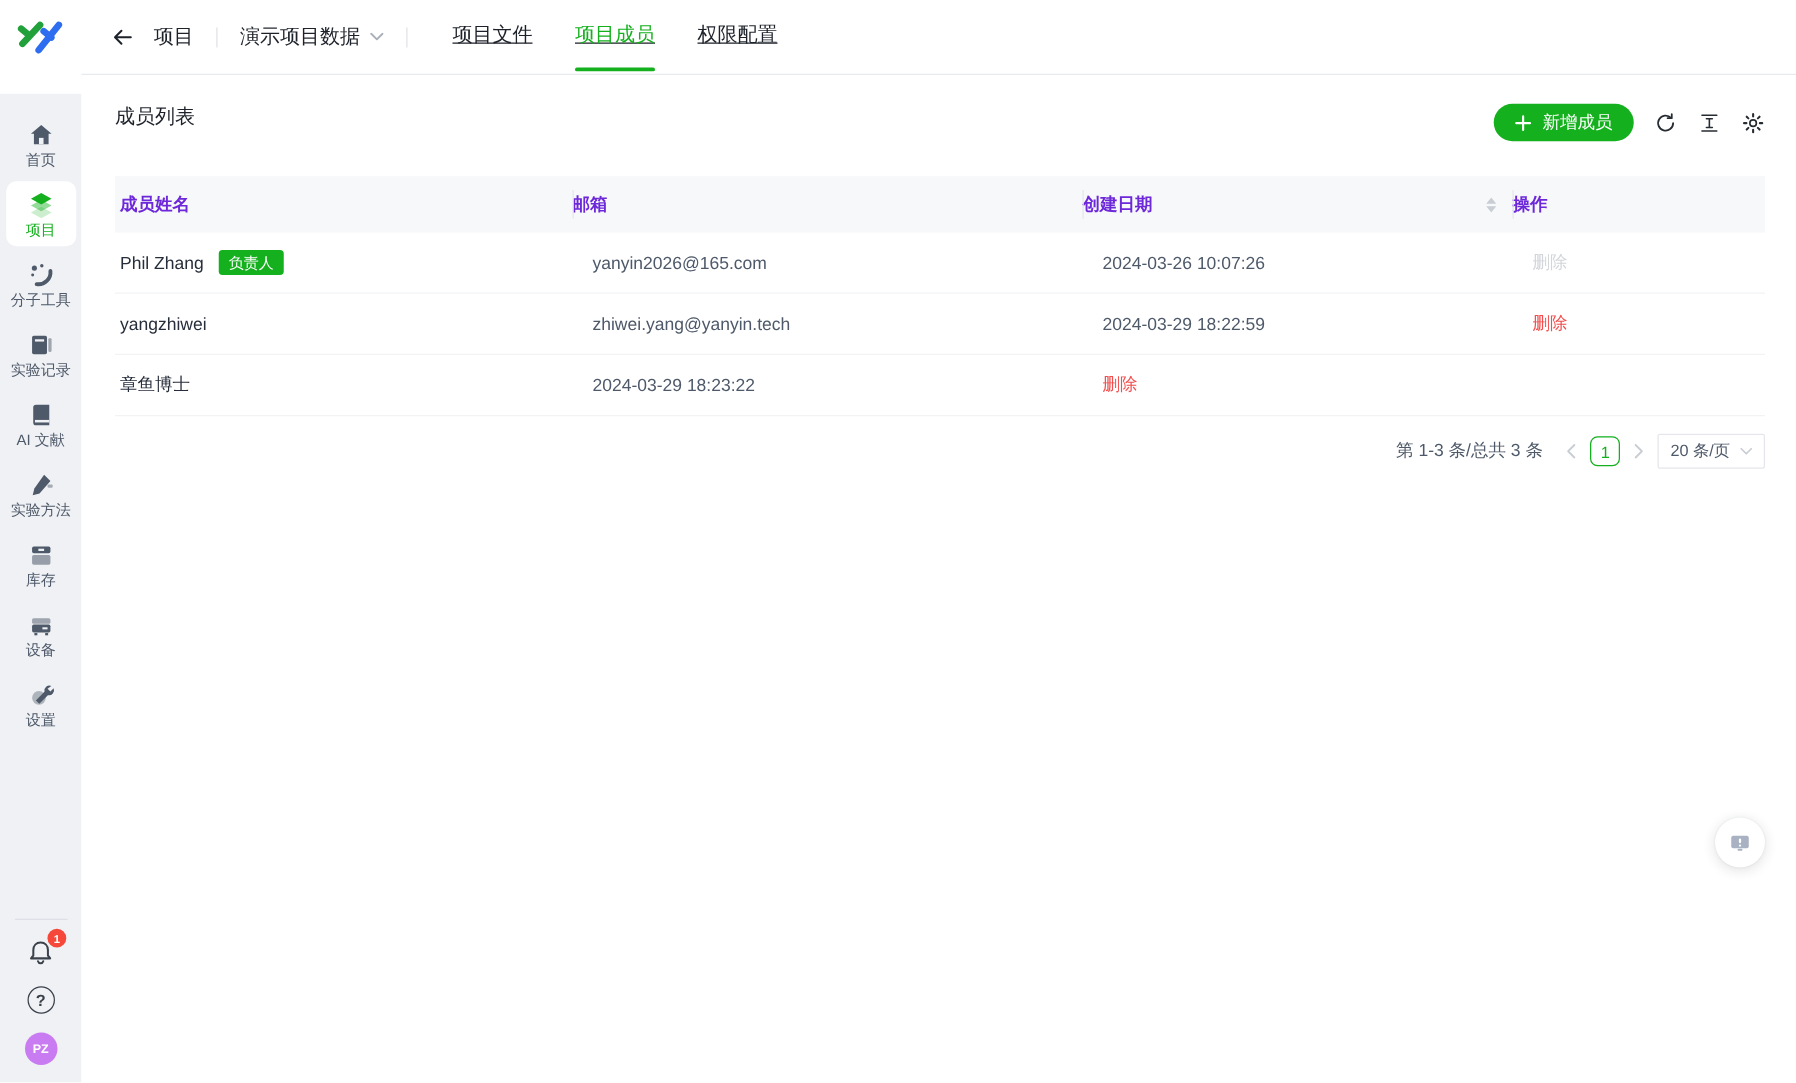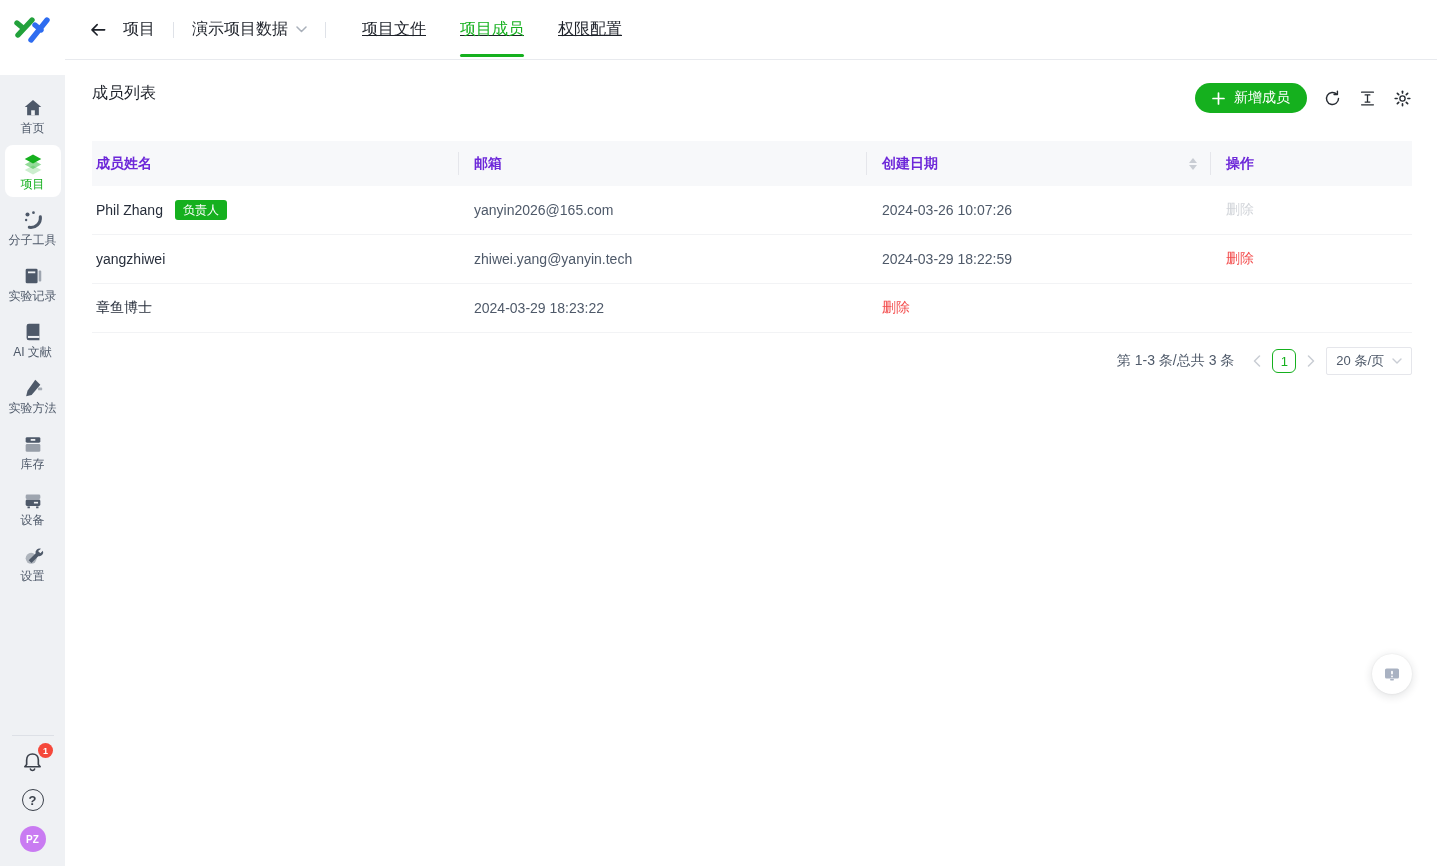--- a/index.html
+++ b/index.html
@@ -52,21 +52,21 @@
   .page-title { font-size:16px; font-weight:500; color:#1d2129; }
   .title-actions { display:flex; align-items:center; gap:16px; }
   .add-btn { height:30px; padding:0 17px; border:none; border-radius:15px; background:#15b01e; color:#fff;
              font-size:14px; font-family:inherit; display:inline-flex; align-items:center; gap:9px; cursor:pointer; }
   .icon-btn { background:none; border:none; padding:0; cursor:pointer; color:#272c33; display:flex; }
 
   
   .table { margin-top:26px; }
   .tgrid { display:grid; grid-template-columns:366px 408px 344px 1fr; align-items:center; }
   .thead { height:45px; background:#f7f8fa; font-size:14px; font-weight:bold; color:#6d28d9; }
-  .th { position:relative; height:100%; display:flex; align-items:center; padding-left:16px; }
+  .th { position:relative; height:100%; display:flex; align-items:center; }
   .th:first-child { padding-left:4px; }
   .th + .th::before { content:""; position:absolute; left:0; top:11px; height:23px; width:1px; background:#e5e6eb; }
   .sorter { margin-left:auto; margin-right:13px; display:flex; flex-direction:column; gap:2px; cursor:pointer; }
   .caret-up { width:0; height:0; border-left:4px solid transparent; border-right:4px solid transparent; border-bottom:5px solid #c9cdd4; }
   .caret-dn { width:0; height:0; border-left:4px solid transparent; border-right:4px solid transparent; border-top:5px solid #c9cdd4; }
   .trow { height:49px; border-bottom:1px solid #f2f3f5; font-size:14px; color:#4e5969; }
   .td { padding-left:16px; display:flex; align-items:center; }
   .td:first-child { padding-left:4px; }
   .member-name { color:#272e3b; }
   .owner-badge { margin-left:12px; background:#15b01e; color:#fff; font-size:12px; line-height:20px;

